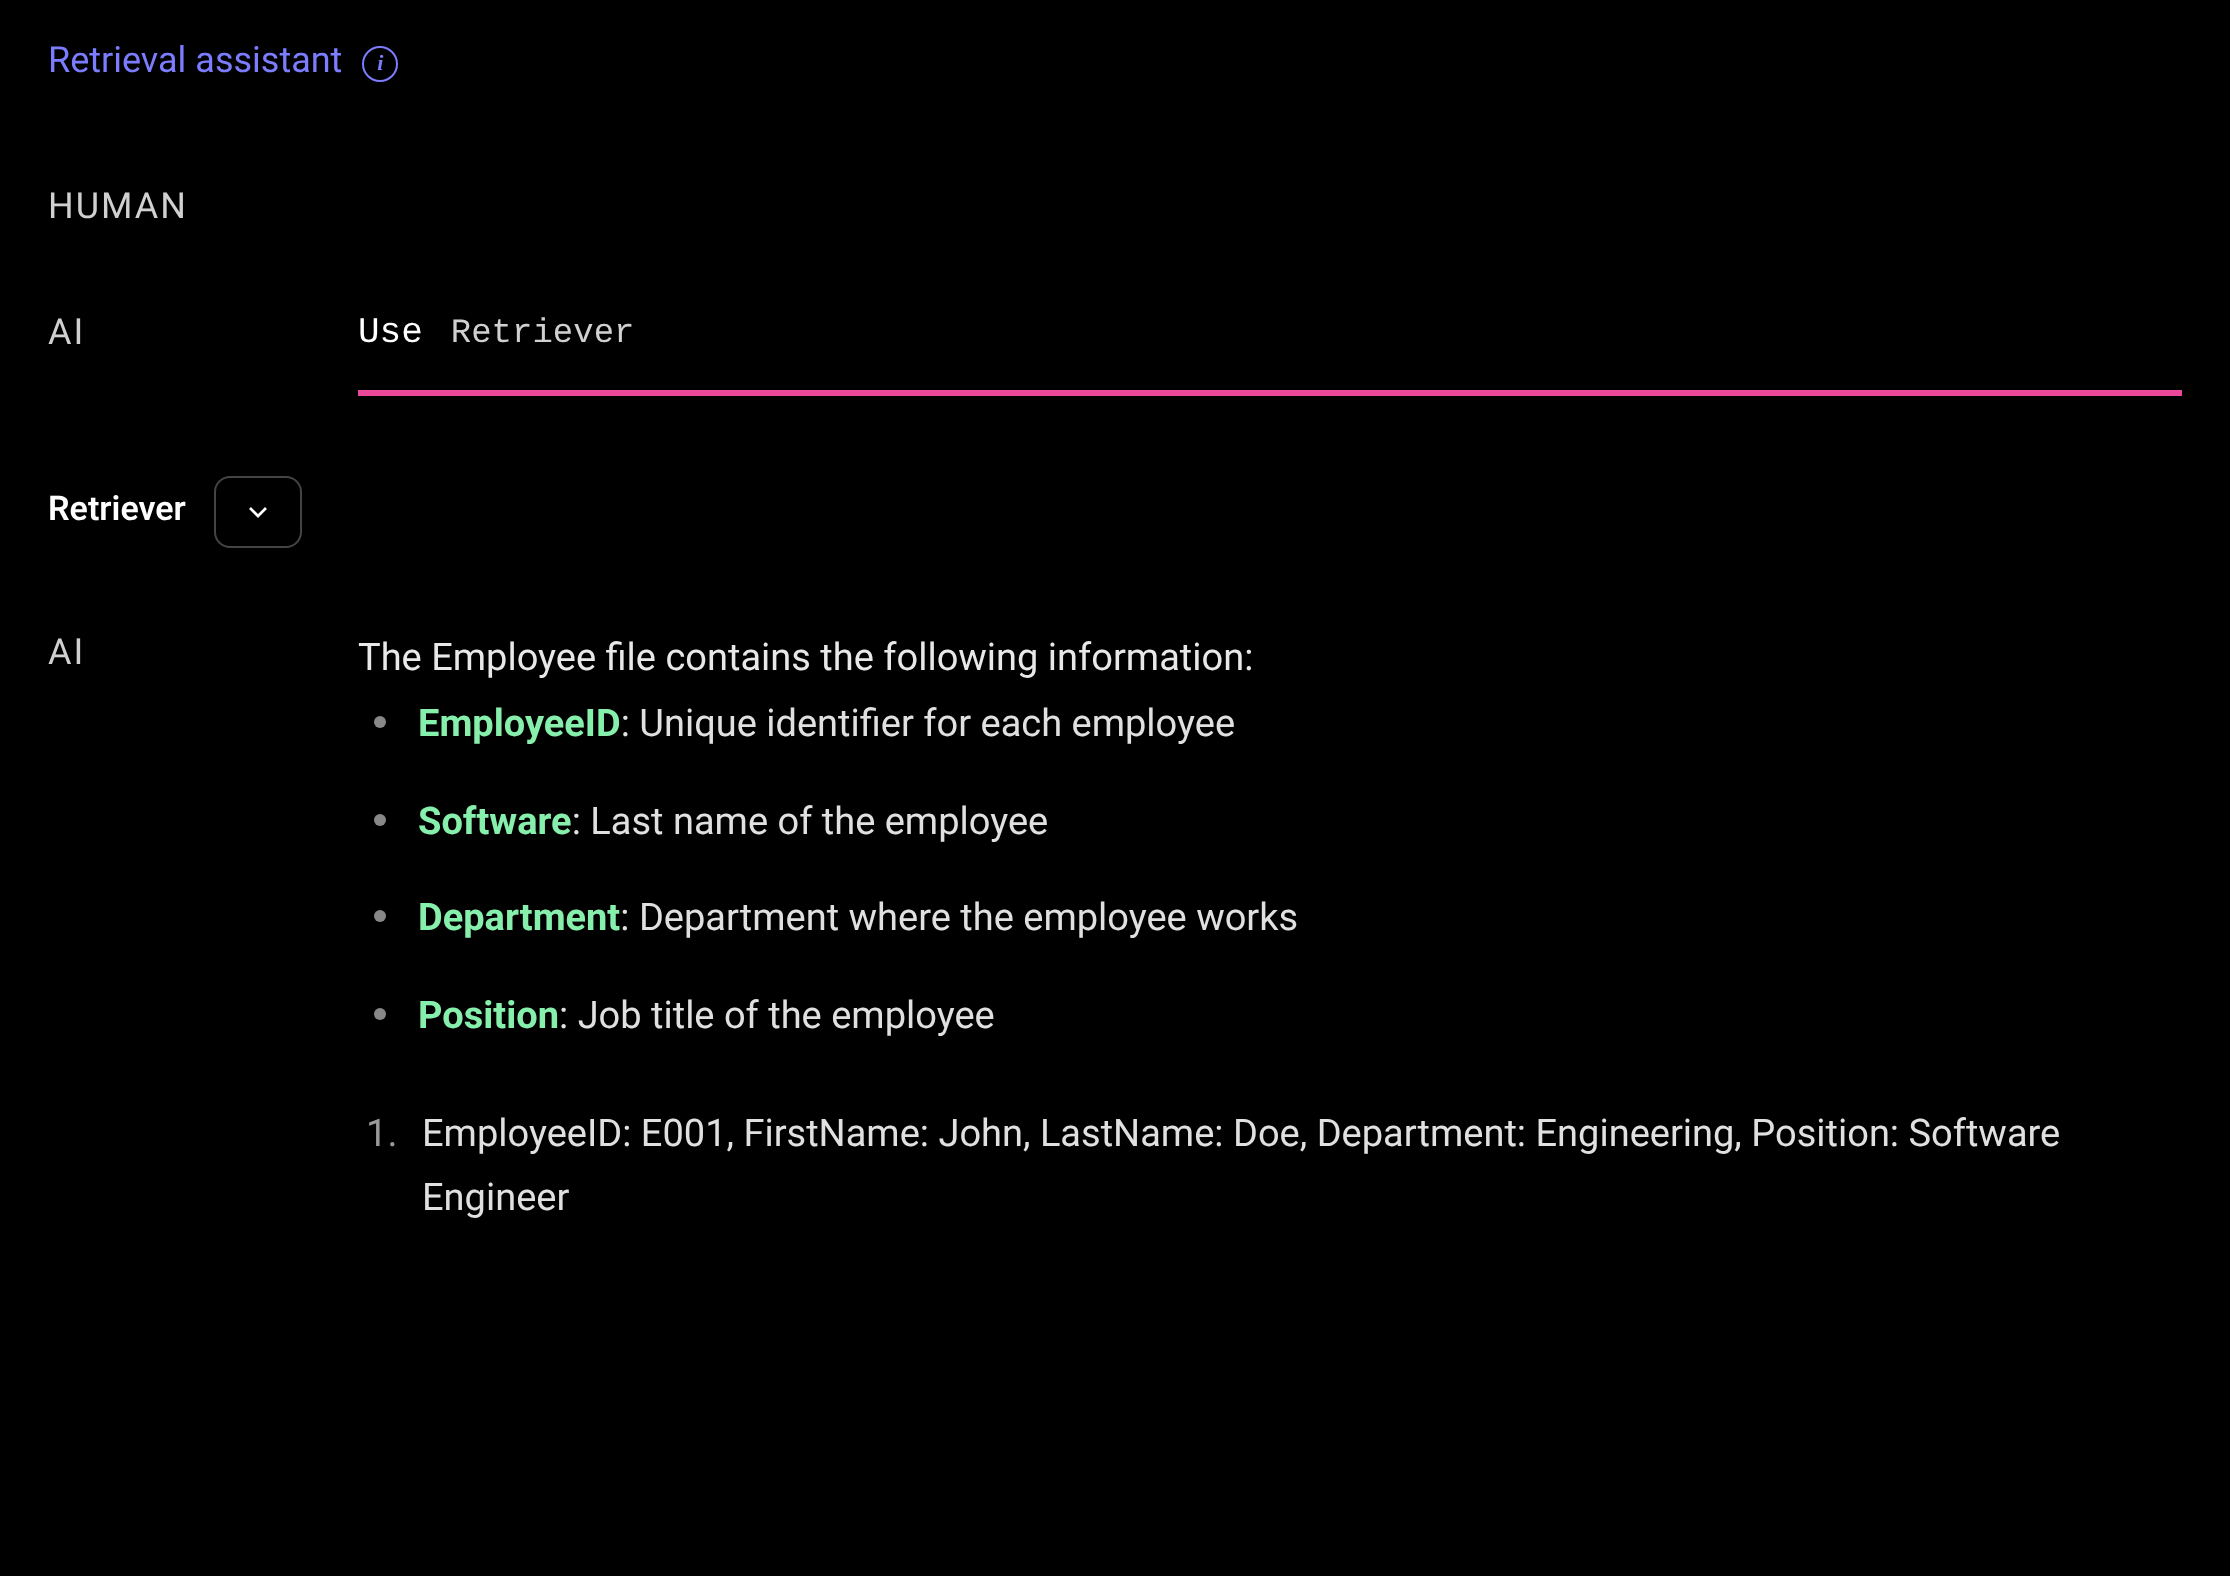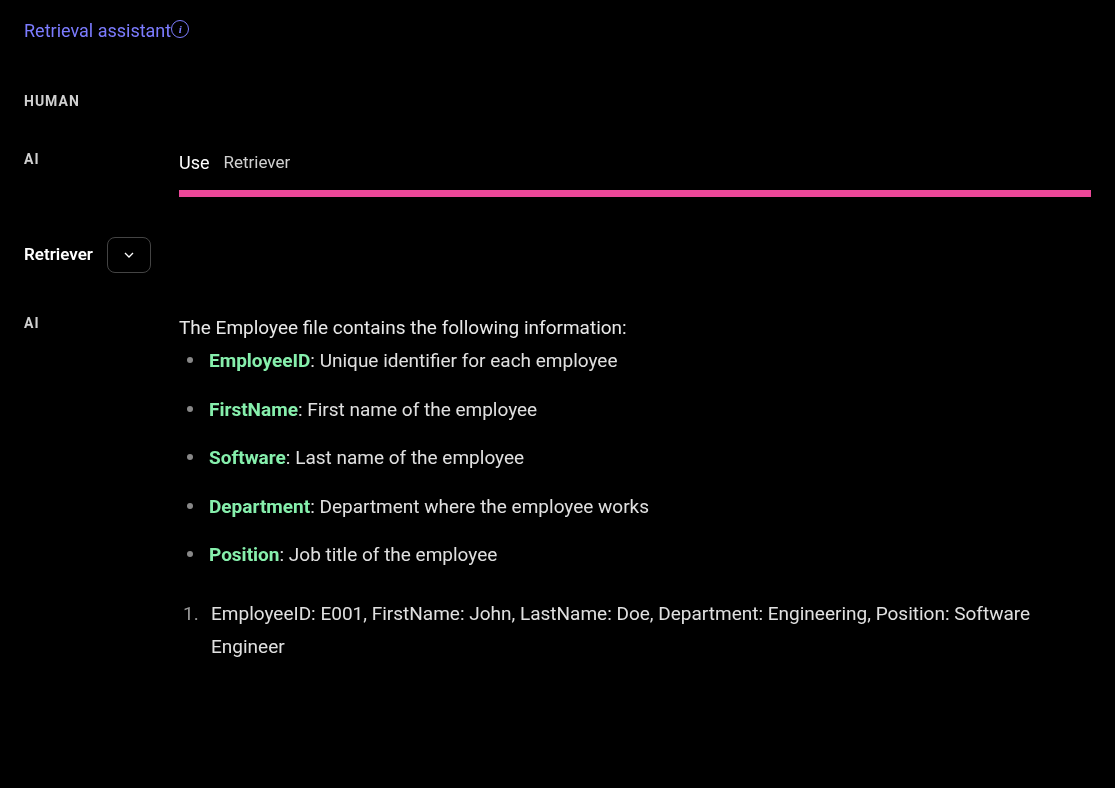--- a/index.html
+++ b/index.html
@@ -10,22 +10,23 @@
     body {
       background: #000000;
       color: #ffffff;
       font-family: -apple-system, BlinkMacSystemFont, "Segoe UI", Roboto, Helvetica, Arial, sans-serif;
       width: 1115px;
       height: 788px;
       overflow: hidden;
     }
     .header {
       display: flex;
-      align-items: flex-start;
+      align-items: flex-end;
       padding: 20px 24px;
+      gap: 10px;
     }
     .header-title {
       color: #7c7cff;
       font-size: 18px;
       font-weight: 400;
     }
     .info-icon {
       width: 18px;
       height: 18px;
       border: 1.5px solid #7c7cff;
@@ -42,42 +43,43 @@
     .content-area {
       padding: 30px 24px 0 24px;
     }
     .row {
       display: flex;
       margin-bottom: 40px;
     }
     .role-label {
       width: 155px;
       flex-shrink: 0;
-      font-size: 14px;
-      font-weight: 700;
+      font-size: 18px;
+      font-weight: 400;
       letter-spacing: 1px;
       color: #d0d0d0;
       padding-top: 2px;
     }
     .message-content {
       flex: 1;
       font-size: 18px;
       color: #e8e8e8;
       line-height: 1.5;
     }
     .human-message {
       font-size: 20px;
       color: #ffffff;
     }
     .use-row {
       display: flex;
       align-items: center;
       gap: 14px;
       padding-bottom: 14px;
-      border-bottom: 7px solid #ec4899;
+      border-bottom: 3px solid #ec4899;
+      font-family: Liberation Mono, monospace;
     }
     .use-label {
       font-size: 18px;
       color: #ffffff;
     }
     .retriever-label {
       font-size: 17px;
       color: #d0d0d0;
     }
     .tool-row {
@@ -200,21 +202,20 @@
       </div>
     </div>
   </div>
 
   <div class="row">
     <div class="role-label">AI</div>
     <div class="message-content ai-response">
       <p class="intro-text">The Employee file contains the following information:</p>
       <ul class="field-list">
         <li><span class="field-name">EmployeeID</span>: <span>Unique identifier for each employee</span></li>
-        <li><span class="field-name">FirstName</span>: <span>First name of the employee</span></li>
         <li><span class="field-name">Software</span>: <span>Last name of the employee</span></li>
         <li><span class="field-name">Department</span>: <span>Department where the employee works</span></li>
         <li><span class="field-name">Position</span>: <span>Job title of the employee</span></li>
       </ul>
       <ol class="example-list">
         <li>EmployeeID: E001, FirstName: John, LastName: Doe, Department: Engineering, Position: Software Engineer</li>
       </ol>
     </div>
   </div>
 

